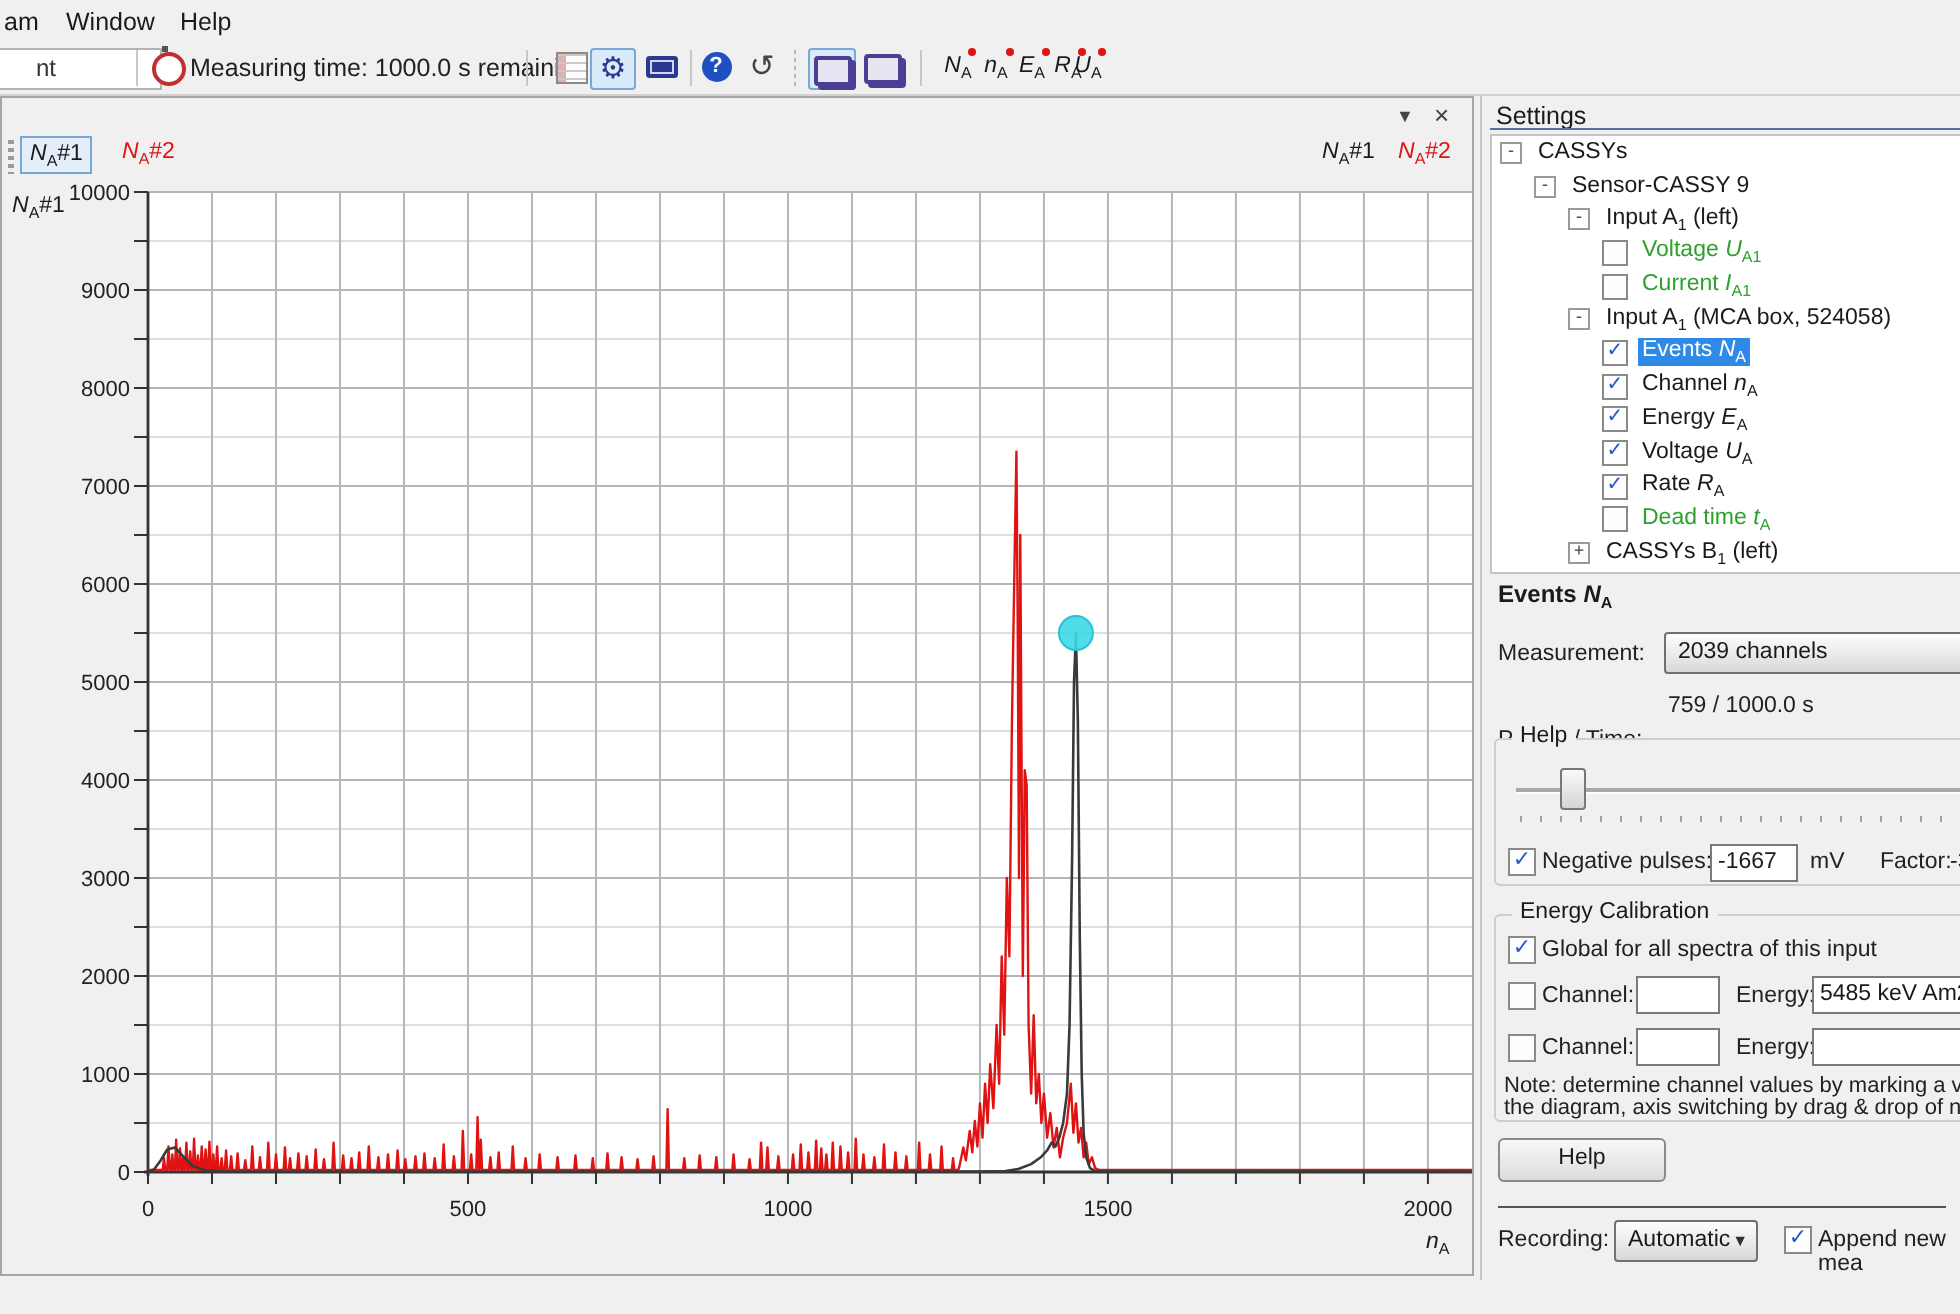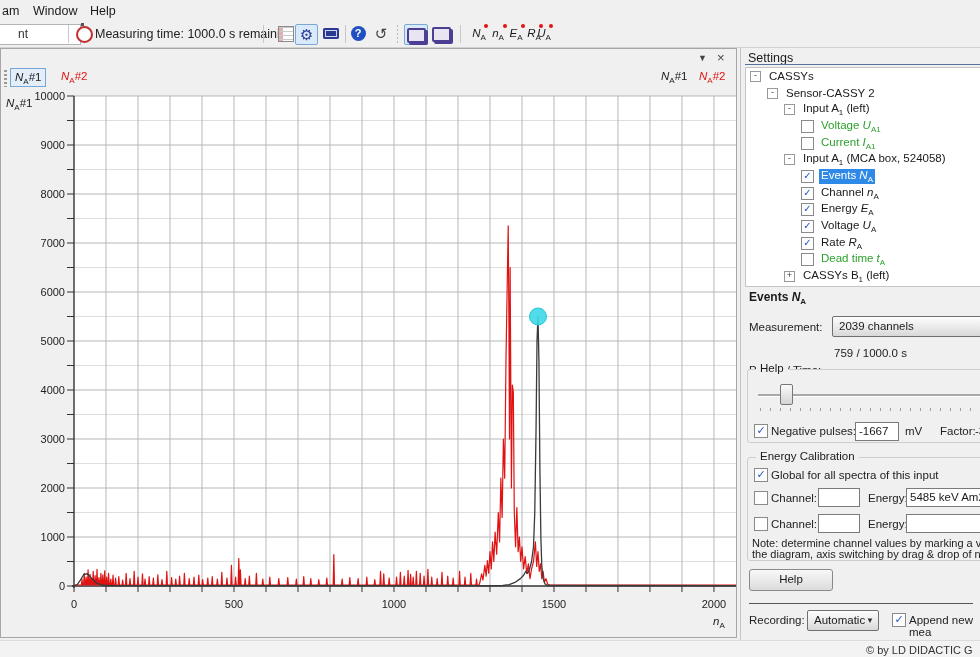--- a/index.html
+++ b/index.html
@@ -247,21 +247,21 @@
   <div id="settings-panel" class="abs">
     <div id="settings-title" class="abs">Settings</div>
     <div id="settings-underline" class="abs"></div>
     <div id="tree-box" class="abs">
         <div class="tree-row" style="padding-left: 4px;">
           <span class="expander">-</span>
           <span class="tree-label"><span>CASSYs</span></span>
         </div>
         <div class="tree-row" style="padding-left: 21px;">
           <span class="expander">-</span>
-          <span class="tree-label"><span>Sensor-CASSY 2</span></span>
+          <span class="tree-label"><span>Sensor-CASSY 9</span></span>
         </div>
         <div class="tree-row" style="padding-left: 38px;">
           <span class="expander">-</span>
           <span class="tree-label"><span>Input A</span><span class="sub">1</span><span> (left)</span></span>
         </div>
         <div class="tree-row" style="padding-left: 55px;">
           <span class="cbx"></span>
           <span class="tree-label green"><span>Voltage </span><span class="sym">U</span><span class="sub">A1</span></span>
         </div>
         <div class="tree-row" style="padding-left: 55px;">
@@ -345,17 +345,14 @@
     </div>
 
     <div id="help-btn">Help</div>
     <div id="rec-sep"></div>
     <div class="form-label" style="left:8px;top:566px">Recording:</div>
     <div class="dd" style="left:66px;top:562px;width:72px"><span>Automatic</span><span class="arrow">▼</span></div>
     <div class="win-cbx" style="left:151px;top:565px">✓</div>
     <div class="form-label" style="left:168px;top:566px">Append new mea</div>
   </div>
 
-  <div id="statusbar" class="abs">
-    <div id="copyright">© by LD DIDACTIC G</div>
-  </div>
 
 </div>
 
 </body></html>

